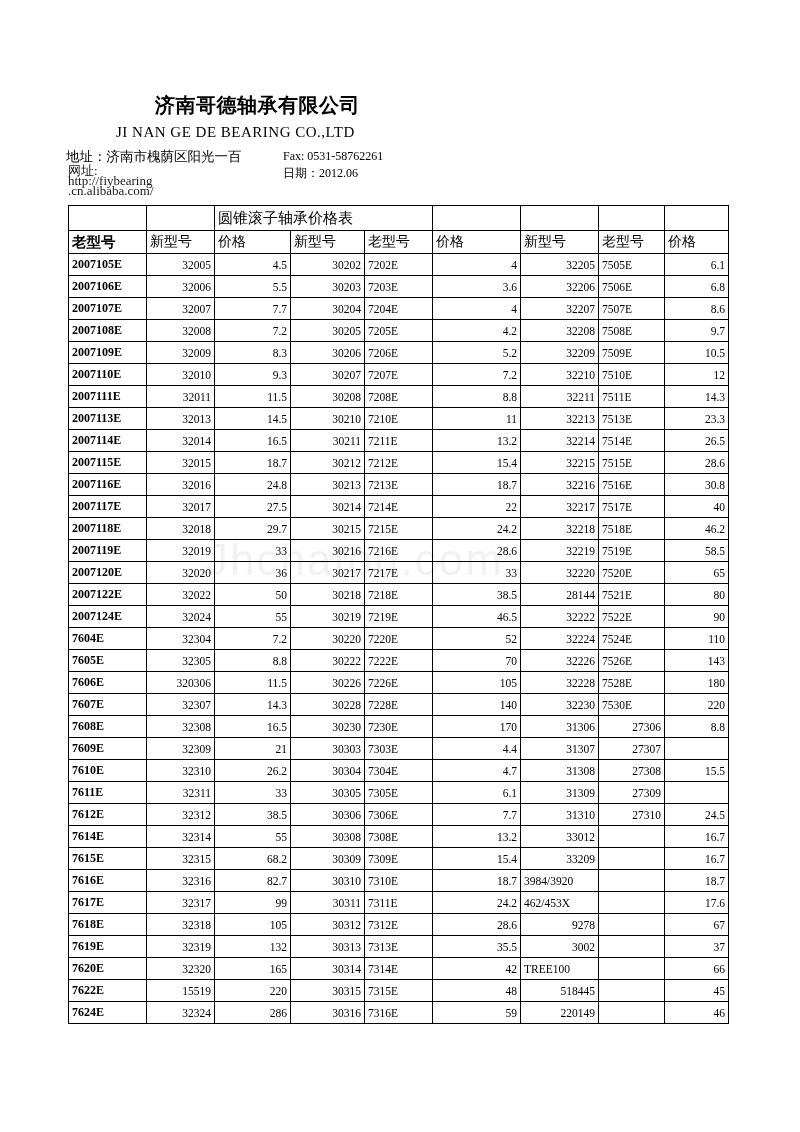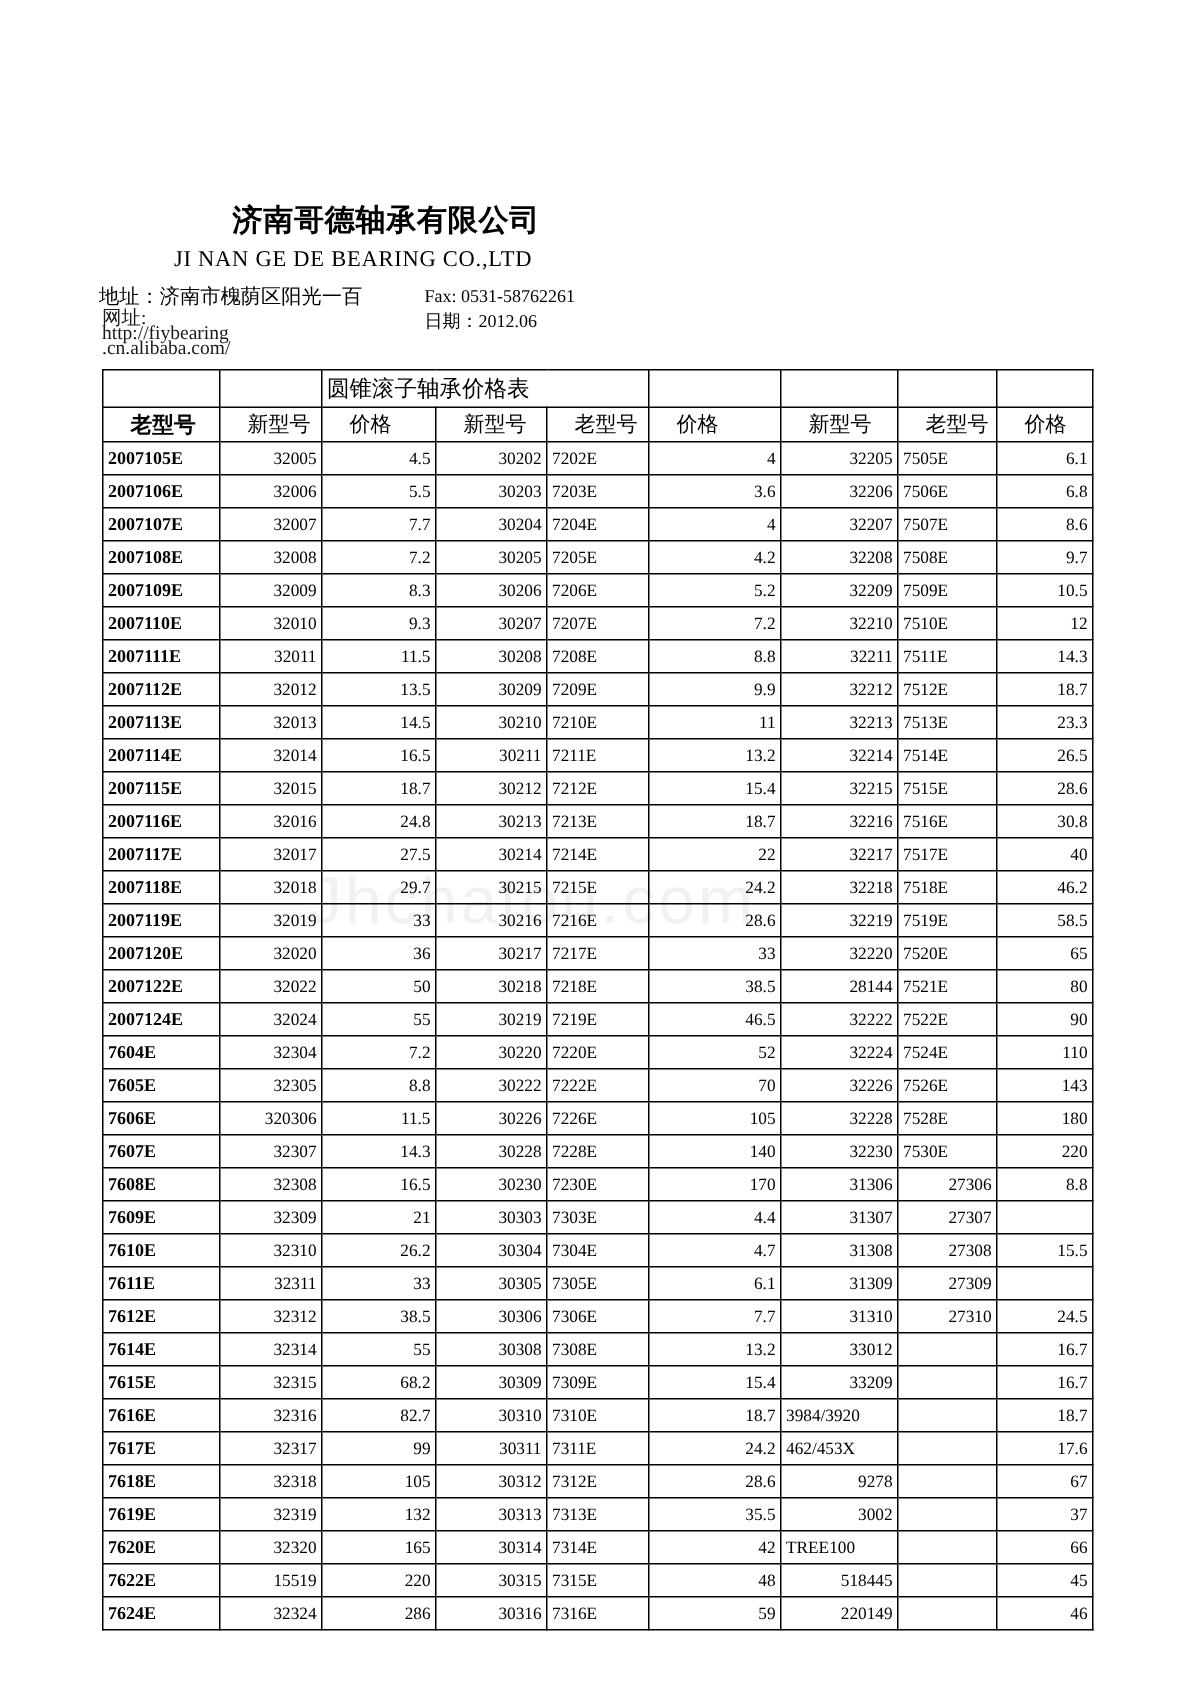--- a/index.html
+++ b/index.html
@@ -15,21 +15,20 @@
     color: #000000;
     overflow: hidden;
   }
 
   
   .sheet {
     position: absolute;
     left: 0; top: 0;
     width: 800px;
     height: 892px;
-    margin-top: 41px;
   }
 
   .company-name {
     position: absolute;
     left: 155px;
     top: 92px;
     font-size: 20px;
     font-weight: bold;
     letter-spacing: 0.5px;
     white-space: nowrap;
@@ -122,21 +121,21 @@
     text-align: left;
     padding-left: 5px;
   }
   td.blank-cell { }
 
   
   tr.head-row td {
     height: 22px;
     font-size: 14px;
     text-align: left;
-    padding-left: 18px;
+    padding-left: 3px;
   }
   tr.head-row td.head-first {
     font-weight: bold;
     font-size: 14.5px;
   }
 
   
   td.t-left  { text-align: left; }
   td.t-right { text-align: right; }
   td.bold-left {
@@ -285,31 +284,20 @@
             <td class="t-right">32011</td>
             <td class="t-right">11.5</td>
             <td class="t-right">30208</td>
             <td class="t-left">7208E</td>
             <td class="t-right">8.8</td>
             <td class="t-right">32211</td>
             <td class="t-left">7511E</td>
             <td class="t-right">14.3</td>
           </tr>
           <tr>
-            <td class="bold-left">2007112E</td>
-            <td class="t-right">32012</td>
-            <td class="t-right">13.5</td>
-            <td class="t-right">30209</td>
-            <td class="t-left">7209E</td>
-            <td class="t-right">9.9</td>
-            <td class="t-right">32212</td>
-            <td class="t-left">7512E</td>
-            <td class="t-right">18.7</td>
-          </tr>
-          <tr>
             <td class="bold-left">2007113E</td>
             <td class="t-right">32013</td>
             <td class="t-right">14.5</td>
             <td class="t-right">30210</td>
             <td class="t-left">7210E</td>
             <td class="t-right">11</td>
             <td class="t-right">32213</td>
             <td class="t-left">7513E</td>
             <td class="t-right">23.3</td>
           </tr>

